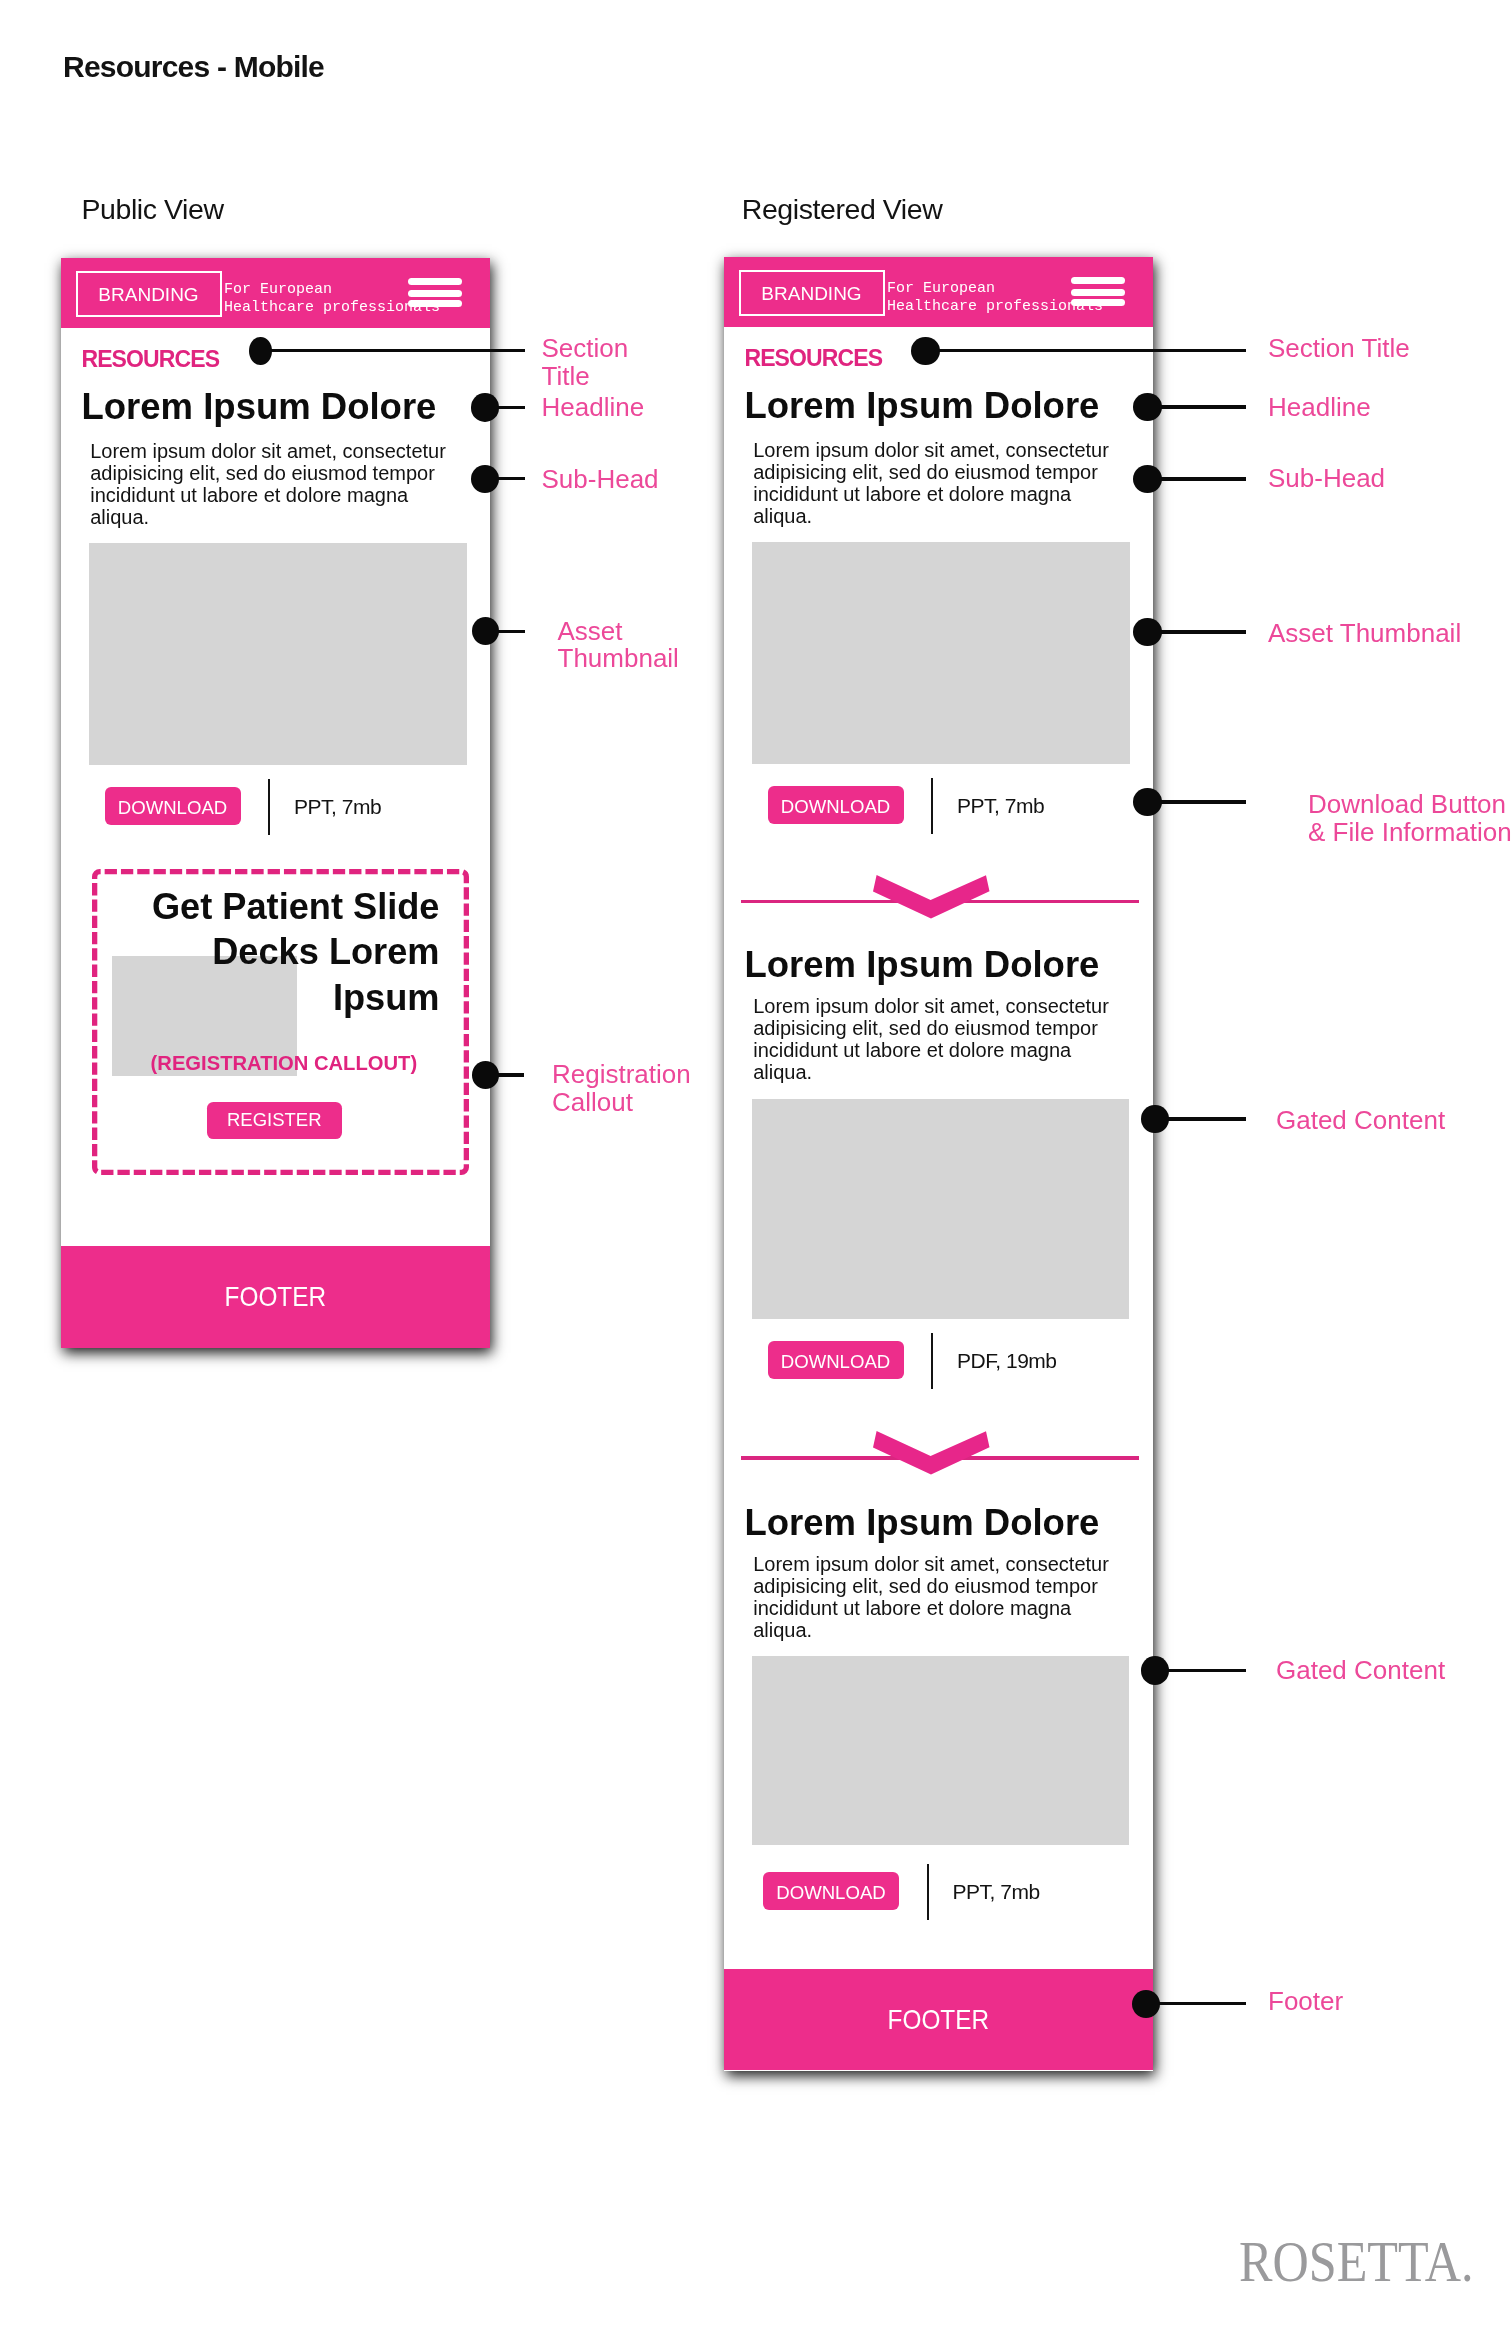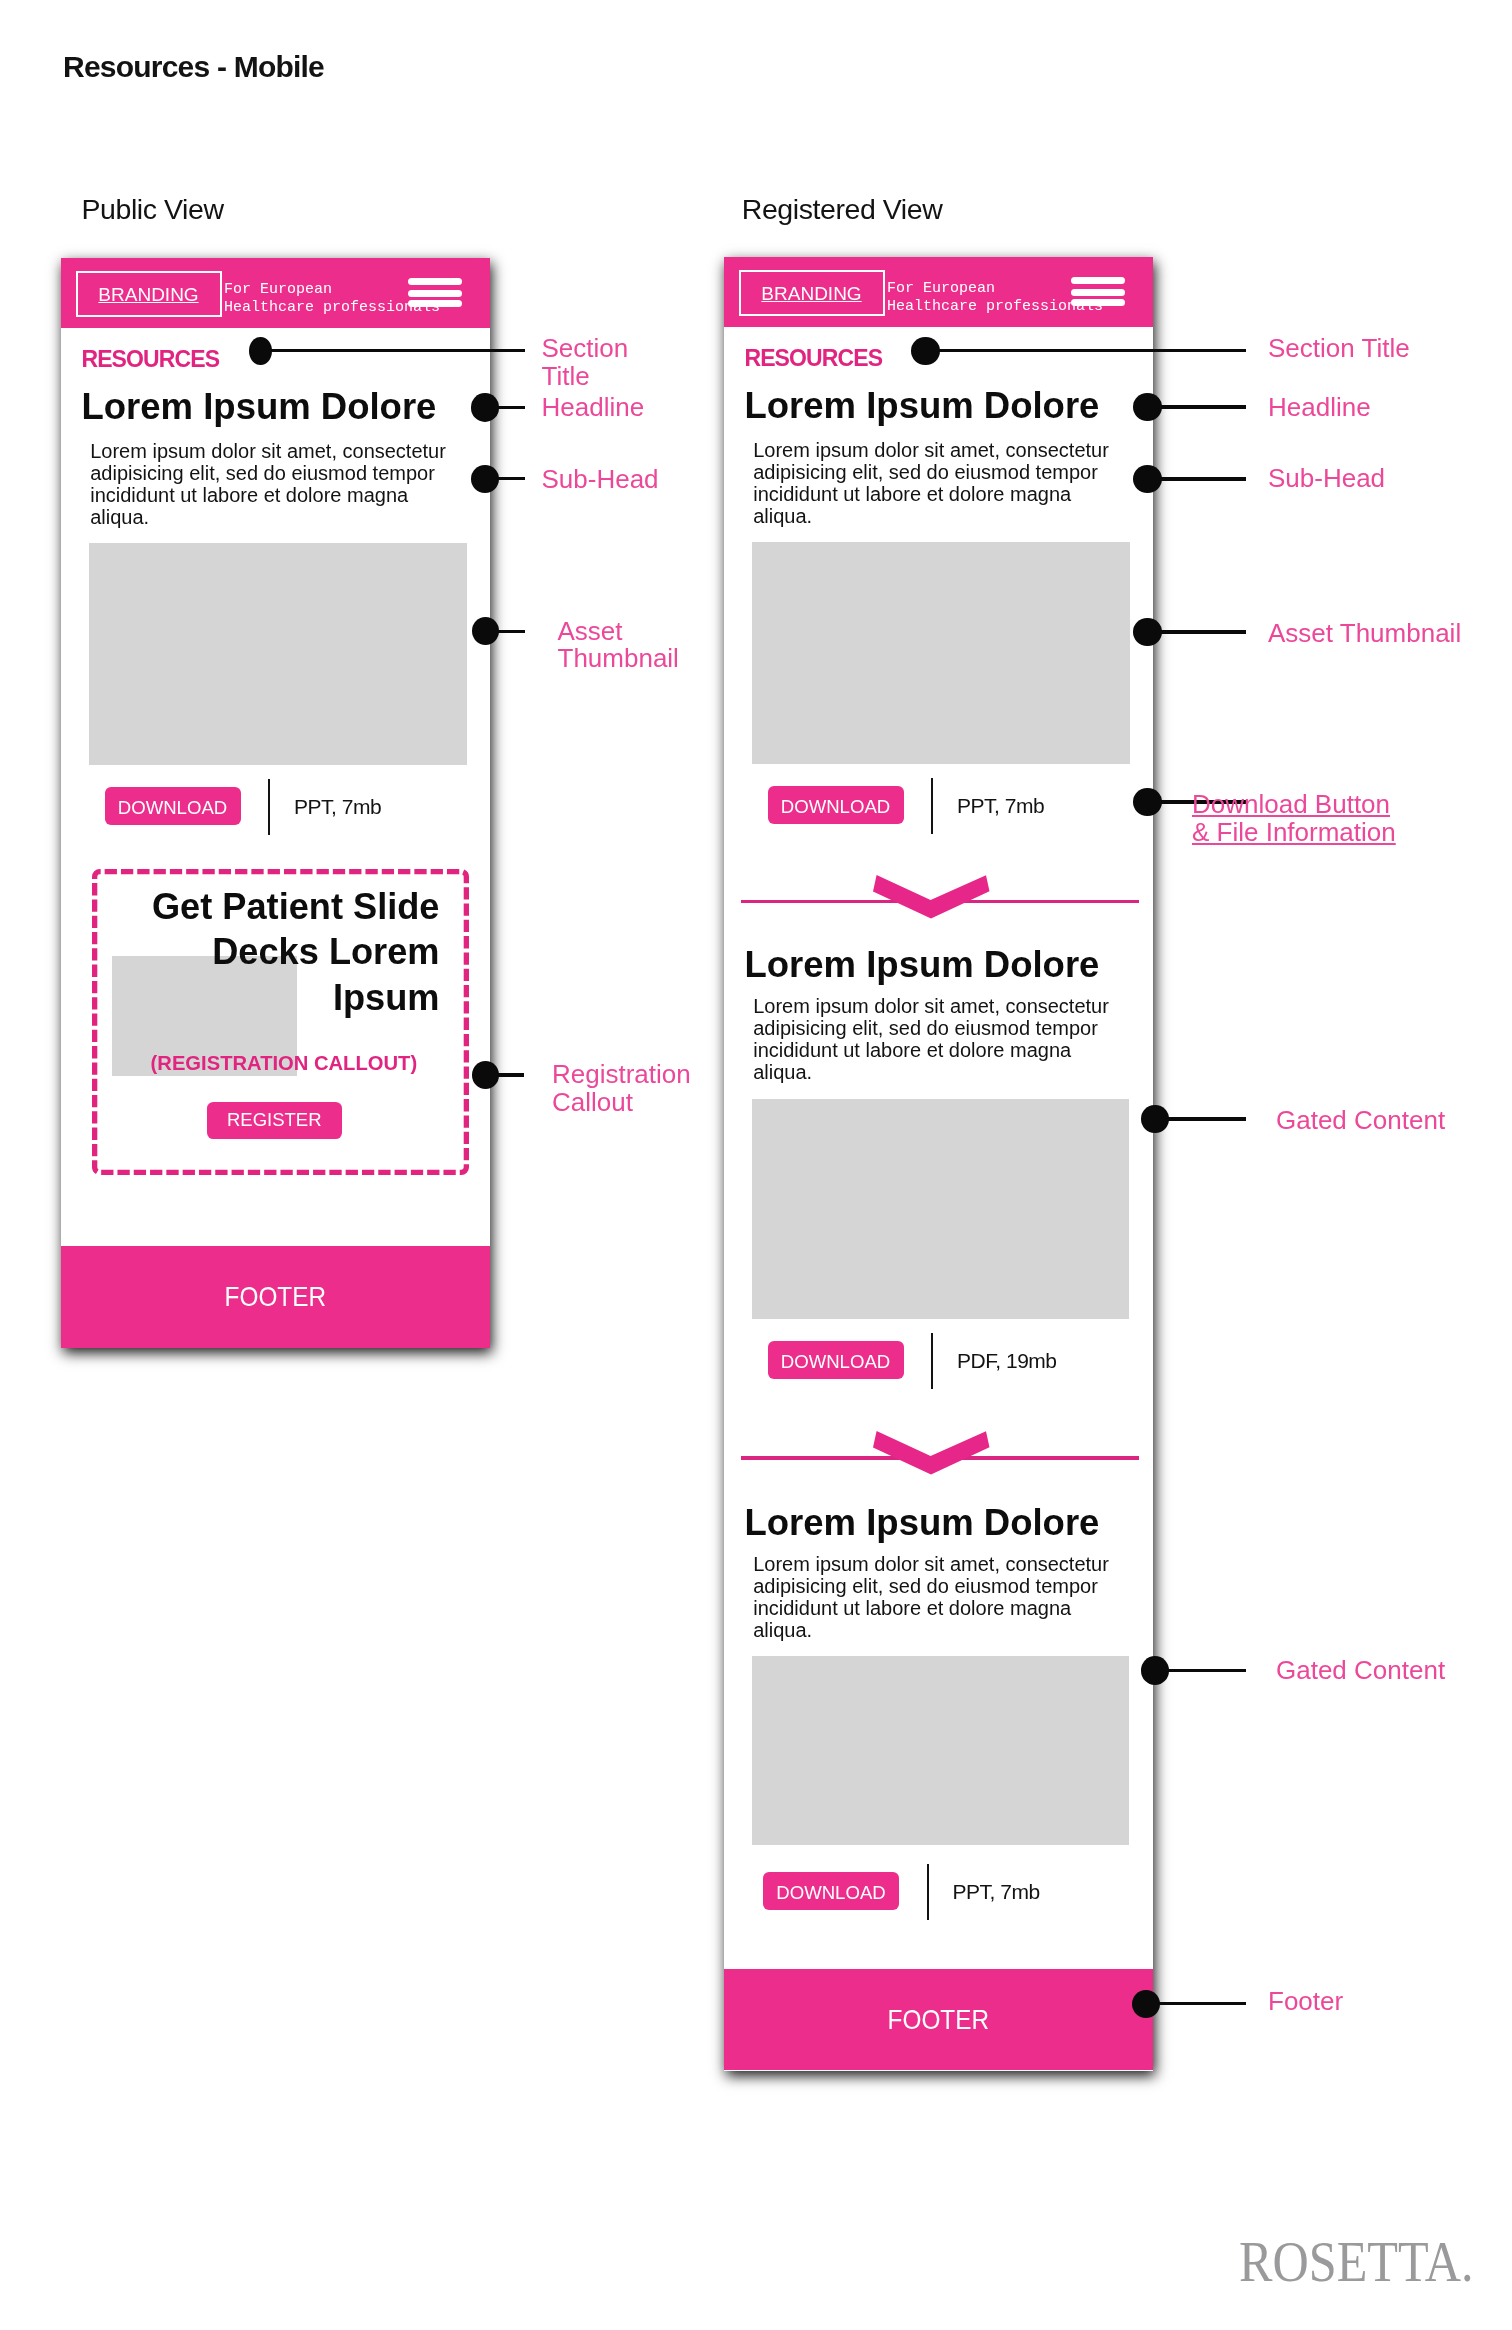--- a/index.html
+++ b/index.html
@@ -19,21 +19,21 @@
   .phone{background:#ffffff;box-shadow:2px 5px 13px rgba(0,0,0,0.9);}
   #phone-public{left:61px;top:258px;width:429px;height:1090px;}
   #phone-registered{left:724px;top:257px;width:429px;height:1814px;}
 
   
   .app-header{position:absolute;left:0;top:0;width:100%;height:70px;background:#ED2D8B;}
   .branding-box{position:absolute;left:14.5px;top:12.5px;width:146px;height:46px;
       border:2.9px solid #ffffff;box-sizing:border-box;}
   .branding-label{position:absolute;left:0;top:1.2px;width:100%;height:100%;
       display:flex;align-items:center;justify-content:center;
-      color:#ffffff;font-size:19px;line-height:1;text-decoration:underline;}
+      color:#ffffff;font-size:19px;line-height:1;}
   .header-tagline{position:absolute;left:163px;top:23px;color:#ffffff;font-size:15px;line-height:17.7px;font-family:Liberation Mono, monospace;}
   .hamburger{position:absolute;left:347.4px;top:19.6px;width:53.8px;height:31px;}
   .hamburger span{position:absolute;left:0;width:53.8px;height:7.3px;background:#ffffff;border-radius:3.6px;}
   .hamburger span:nth-child(1){top:0px;}
   .hamburger span:nth-child(2){top:12.2px;}
   .hamburger span:nth-child(3){top:22.6px;}
 
   
   .section-label{position:absolute;left:20.4px;color:#E0247F;font-size:23px;font-weight:bold;line-height:1;letter-spacing:-0.87px;}
   .headline{position:absolute;left:20.5px;color:#0d0d0d;font-size:36.5px;font-weight:bold;line-height:1;}
@@ -235,21 +235,21 @@
       <div class="ann-text" style="left: 1268px; top: 465.4px;">
         <div>Sub-Head</div>
       </div>
       <div class="ann-line" style="left: 1147.4px; top: 630.45px; width: 98.6px;"></div>
       <div class="ann-dot" style="left: 1133.15px; top: 617.95px; width: 28.5px; height: 28.1px;"></div>
       <div class="ann-text" style="left: 1268px; top: 620px;">
         <div>Asset Thumbnail</div>
       </div>
       <div class="ann-line" style="left: 1147.4px; top: 800.45px; width: 98.6px;"></div>
       <div class="ann-dot" style="left: 1133.15px; top: 787.95px; width: 28.5px; height: 28.1px;"></div>
-      <div class="ann-text" style="left: 1192px; top: 791px; text-decoration: underline;">
+      <div class="ann-text" style="left: 1308px; top: 791px;">
         <div>Download Button</div>
         <div>&amp; File Information</div>
       </div>
       <div class="ann-line" style="left: 1155.1px; top: 1117.45px; width: 90.9px;"></div>
       <div class="ann-dot" style="left: 1141.2px; top: 1104.7px; width: 27.8px; height: 28.6px;"></div>
       <div class="ann-text" style="left: 1276px; top: 1107.4px;">
         <div>Gated Content</div>
       </div>
       <div class="ann-line" style="left: 1155px; top: 1668.75px; width: 91px;"></div>
       <div class="ann-dot" style="left: 1141.05px; top: 1655.95px; width: 27.9px; height: 28.7px;"></div>

